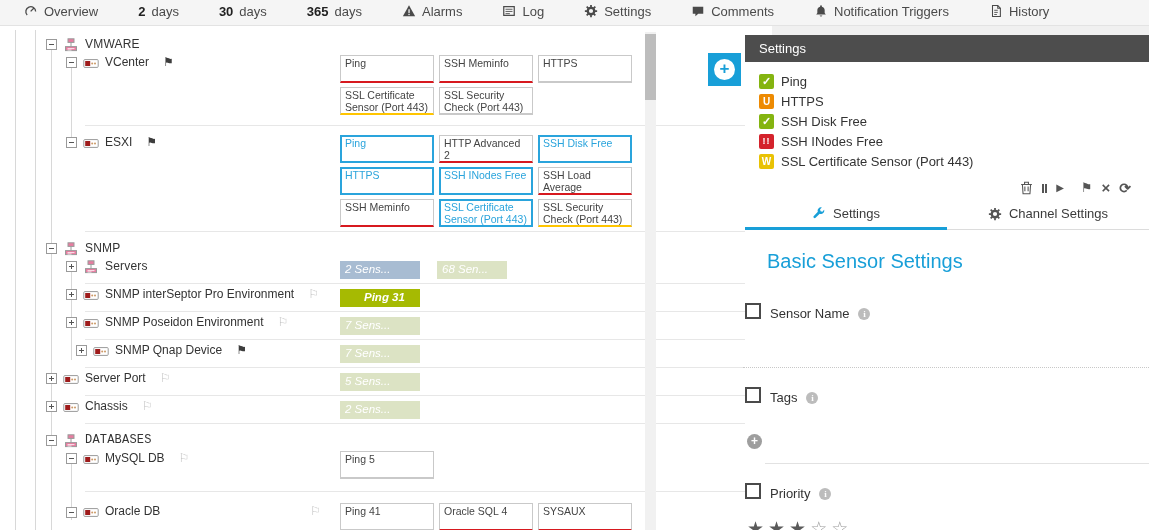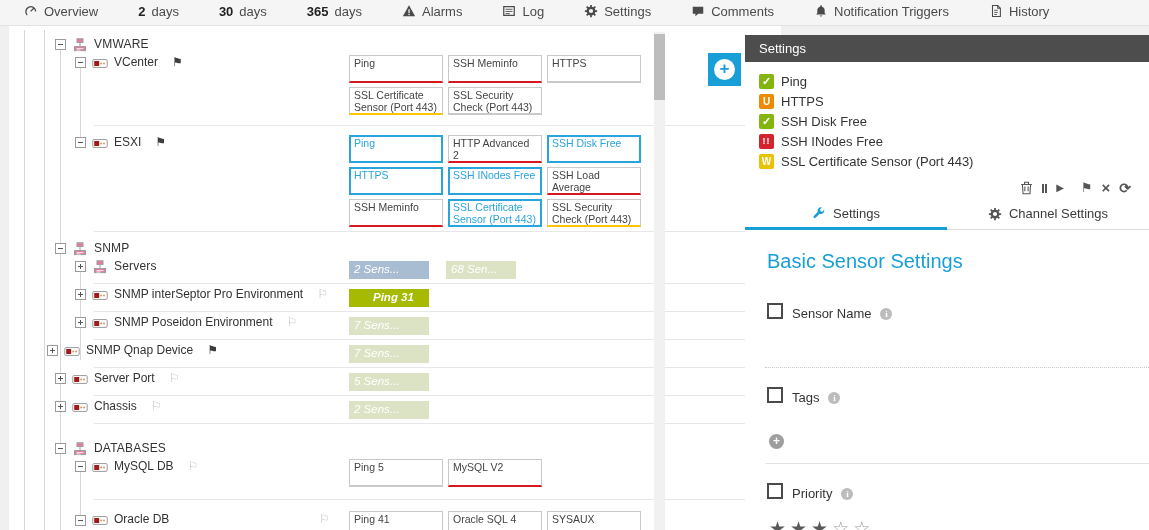--- a/index.html
+++ b/index.html
@@ -11,21 +11,21 @@
   #nav { position:absolute; left:0; top:0; right:0; height:26px; background:#f5f5f5;
          border-bottom:1px solid #e3e3e3; display:flex; align-items:stretch; padding-left:10px; }
   .nav-item { display:flex; align-items:center; gap:6px; padding:0 14px; font-size:13px;
               color:#4a4a4a; cursor:pointer; border-bottom:3px solid transparent; margin-right:12px; }
   .nav-item svg { width:14px; height:14px; flex:0 0 auto; }
   .nav-item b { color:#222; font-weight:bold; }
   .nav-item.active { border-bottom-color:var(--accent); }
   .nav-item.active svg { color:var(--accent); }
 
   
-  #tree-panel { position:absolute; left:9px; top:26px; bottom:0; width:772px; background:#fff; overflow:hidden; }
+  #tree-panel { position:absolute; left:0; top:26px; bottom:0; width:772px; background:#fff; overflow:hidden; }
   .tree-guide { position:absolute; width:1px; background:#d8d8d8; }
   #tree-scrollbar { position:absolute; left:645px; top:6px; bottom:0; width:11px; background:#f1f1f1; }
   #tree-thumb { position:absolute; left:0; top:2px; width:11px; height:66px; background:#bdbdbd; }
   #tree-rows { position:absolute; left:0; top:8px; right:60px; }
 
   .trow { position:relative; }
   .trow.divider::after { content:""; position:absolute; left:85px; right:-46px; bottom:0; height:1px; background:#e7e7e7; }
   .trow-line { display:flex; align-items:center; gap:6px; height:18px; padding-top:2px; }
   .t-label { font-size:12px; color:#333; white-space:nowrap; }
   .t-group > .trow-line .t-label { letter-spacing:.2px; }
@@ -82,21 +82,21 @@
 
   #panel-tabs { display:flex; margin-top:7px; border-bottom:1px solid #dcdcdc; }
   .ptab { flex:1; display:flex; align-items:center; justify-content:center; gap:7px; font-size:13px;
           color:#3b3b3b; padding:4px 0 6px; border-bottom:3px solid transparent; margin-bottom:-1px; cursor:pointer; }
   .ptab svg { width:14px; height:14px; color:#555; }
   .ptab.active { border-bottom-color:var(--accent); }
   .ptab.active svg { color:var(--accent); }
 
   #section-title { color:var(--accent); font-size:20px; margin:20px 14px 0 22px; }
 
-  .field { margin-left:22px; position:relative; }
+  .field { position:relative; }
   .field-head { display:flex; align-items:center; gap:9px; }
   .checkbox { width:16px; height:16px; border:2px solid #4a4a4a; background:#fff; cursor:pointer; flex:0 0 auto; }
   .field-label { font-size:13px; color:#333; padding-top:6px; }
   .info-icon { width:12px; height:12px; border-radius:50%; background:#bcbcbc; color:#fff; font-size:9px; font-weight:bold;
                text-align:center; line-height:12px; margin-top:6px; font-family:"Liberation Serif", serif; }
   .divider-dotted { border-top:1px dotted #c8c8c8; margin:0 0 0 20px; }
   .divider-solid { border-top:1px solid #e2e2e2; margin:0 0 0 20px; }
   .add-circle { width:15px; height:15px; border-radius:50%; background:#9e9e9e; color:#fff; font-size:12px;
                 text-align:center; line-height:14px; font-weight:bold; cursor:pointer; }
   .stars { font-size:19px; letter-spacing:4px; cursor:pointer; }
@@ -309,21 +309,21 @@
                 <circle cx="12" cy="6.5" r="1" fill="#c96"></circle>
               </svg></span>
             <span class="t-label">SNMP Poseidon Environment</span>
             <span class="flag light">⚐</span>
           </div>
           <div class="badge-row">
             <div class="badge pale">7 Sens...</div>
           </div>
         </div>
         <div class="trow divider" style="min-height: 28px;">
-          <div class="trow-line" style="padding-left: 38px;">
+          <div class="trow-line" style="padding-left: 76px;">
             <span class="expand-box plus"></span>
             <span class="obj-icon"><svg viewBox="0 0 16 13">
                 <rect x="0.8" y="2.6" width="14.4" height="7.8" rx="1" fill="#fff" stroke="#9a9a9a"></rect>
                 <rect x="2.2" y="4" width="5" height="5" fill="#9e1b1b"></rect>
                 <circle cx="9.2" cy="6.5" r="1" fill="#c96"></circle>
                 <circle cx="12" cy="6.5" r="1" fill="#c96"></circle>
               </svg></span>
             <span class="t-label">SNMP Qnap Device</span>
             <span class="flag dark">⚑</span>
           </div>
@@ -356,21 +356,21 @@
                 <circle cx="9.2" cy="6.5" r="1" fill="#c96"></circle>
                 <circle cx="12" cy="6.5" r="1" fill="#c96"></circle>
               </svg></span>
             <span class="t-label">Chassis</span>
             <span class="flag light">⚐</span>
           </div>
           <div class="badge-row">
             <div class="badge pale">2 Sens...</div>
           </div>
         </div>
-        <div class="trow t-group" style="min-height: 18px; margin-top: 14px;">
+        <div class="trow t-group" style="min-height: 18px; margin-top: 6px; font-family: Liberation Mono, monospace;">
           <div class="trow-line" style="padding-left: 46px;">
             <span class="expand-box minus"></span>
             <span class="obj-icon"><svg viewBox="0 0 16 14">
                 <g stroke="#9a9a9a" stroke-width="1" fill="#e87ca0">
                   <rect x="5" y="0.8" width="6" height="3.6"></rect>
                   <rect x="2.5" y="8.6" width="11" height="4"></rect>
                 </g>
                 <path d="M8 4.4v4.2" stroke="#9a9a9a"></path>
                 <path d="M4.5 10.6h7M4.5 12h4" stroke="#fff" stroke-width="0.8"></path>
               </svg></span>
@@ -384,21 +384,20 @@
                 <rect x="0.8" y="2.6" width="14.4" height="7.8" rx="1" fill="#fff" stroke="#9a9a9a"></rect>
                 <rect x="2.2" y="4" width="5" height="5" fill="#9e1b1b"></rect>
                 <circle cx="9.2" cy="6.5" r="1" fill="#c96"></circle>
                 <circle cx="12" cy="6.5" r="1" fill="#c96"></circle>
               </svg></span>
             <span class="t-label">MySQL DB</span>
             <span class="flag light">⚐</span>
           </div>
           <div class="sensor-grid">
             <div class="sensor-box none">Ping 5</div>
-            <div class="sensor-box down">MySQL V2</div>
           </div>
         </div>
         <div class="trow" style="min-height: 44px; margin-top: 8px;">
           <div class="trow-line" style="padding-left: 66px; align-items: flex-end;">
             <span class="expand-box minus"></span>
             <span class="obj-icon"><svg viewBox="0 0 16 13">
                 <rect x="0.8" y="2.6" width="14.4" height="7.8" rx="1" fill="#fff" stroke="#9a9a9a"></rect>
                 <rect x="2.2" y="4" width="5" height="5" fill="#9e1b1b"></rect>
                 <circle cx="9.2" cy="6.5" r="1" fill="#c96"></circle>
                 <circle cx="12" cy="6.5" r="1" fill="#c96"></circle>

